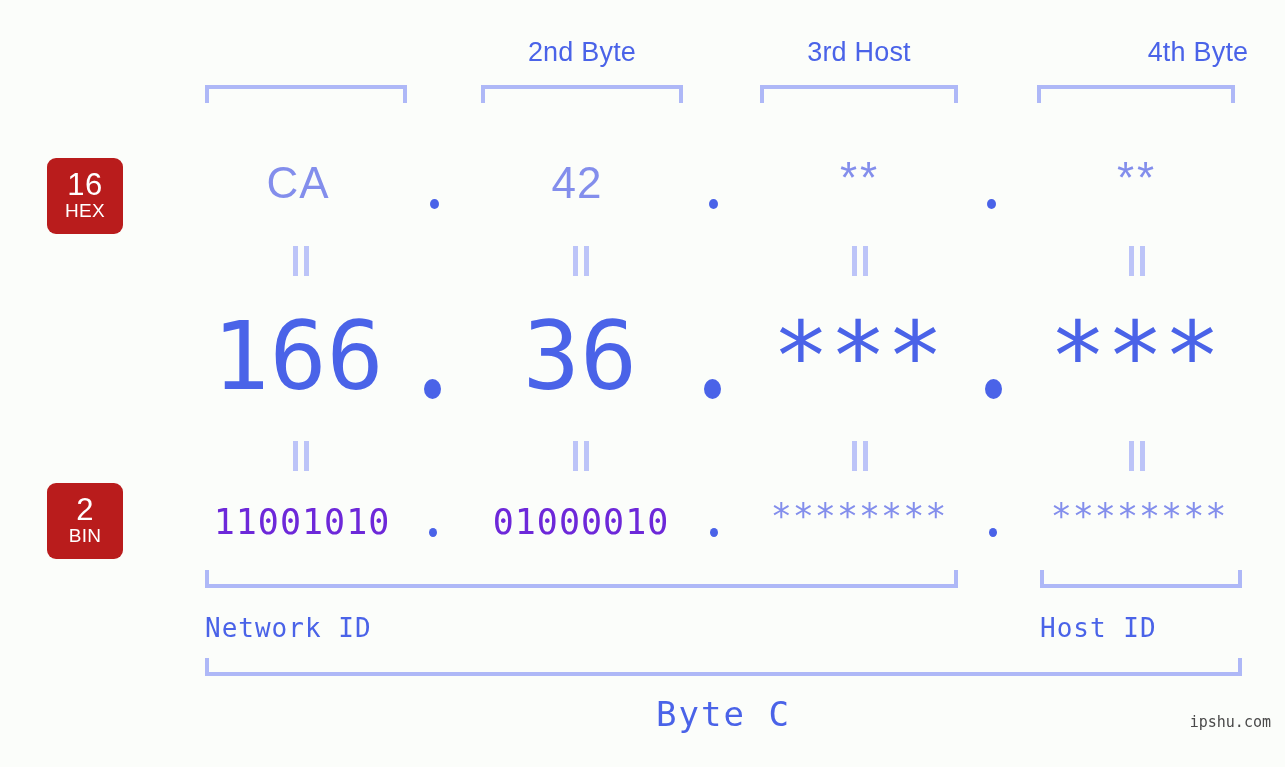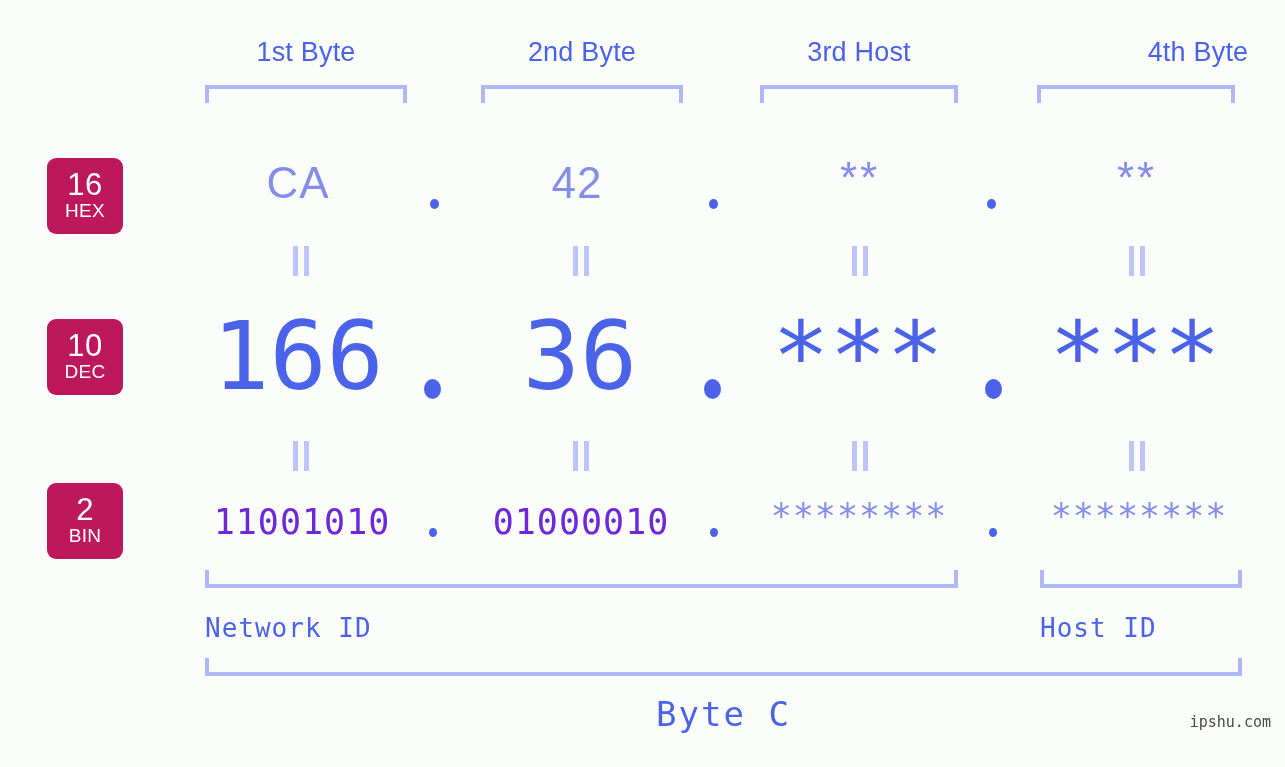--- a/index.html
+++ b/index.html
@@ -53,21 +53,21 @@
     border-right: 4px solid #aeb8f7;
     box-sizing: border-box;
   }
 
   
   .badge {
     position: absolute;
     left: 47px;
     width: 76px;
     height: 76px;
-    background: #be185d;
+    background: #b91c1c;
     border-radius: 9px;
     color: #ffffff;
     display: flex;
     flex-direction: column;
     align-items: center;
     justify-content: center;
     font-family: "Liberation Sans", sans-serif;
   }
   .badge .num {
     font-size: 31px;
@@ -202,37 +202,32 @@
     color: #4a4a4a;
     letter-spacing: 0px;
     white-space: nowrap;
   }
 </style>
 </head>
 <body>
 
 <div id="stage">
 
-  <div class="byte-label" style="left:205px; width:202px;">1st Byte</div>
   <div class="byte-label" style="left:481px; width:202px;">2nd Byte</div>
   <div class="byte-label" style="left:760px; width:198px;">3rd Host</div>
   <div class="byte-label" style="left:1099px; width:198px;">4th Byte</div>
 
   <div class="bracket-top" style="left:205px; width:202px;"></div>
   <div class="bracket-top" style="left:481px; width:202px;"></div>
   <div class="bracket-top" style="left:760px; width:198px;"></div>
   <div class="bracket-top" style="left:1037px; width:198px;"></div>
 
   <div class="badge" style="top:158px;">
     <span class="num">16</span>
     <span class="sys">HEX</span>
-  </div>
-  <div class="badge" style="top:319px;">
-    <span class="num">10</span>
-    <span class="sys">DEC</span>
   </div>
   <div class="badge" style="top:483px;">
     <span class="num">2</span>
     <span class="sys">BIN</span>
   </div>
 
   <div class="cell hex-val" style="left:205px; width:186px;">CA</div>
   <div class="dot dot-hex" style="left:430px;"></div>
   <div class="cell hex-val" style="left:484px; width:186px;">42</div>
   <div class="dot dot-hex" style="left:709px;"></div>

